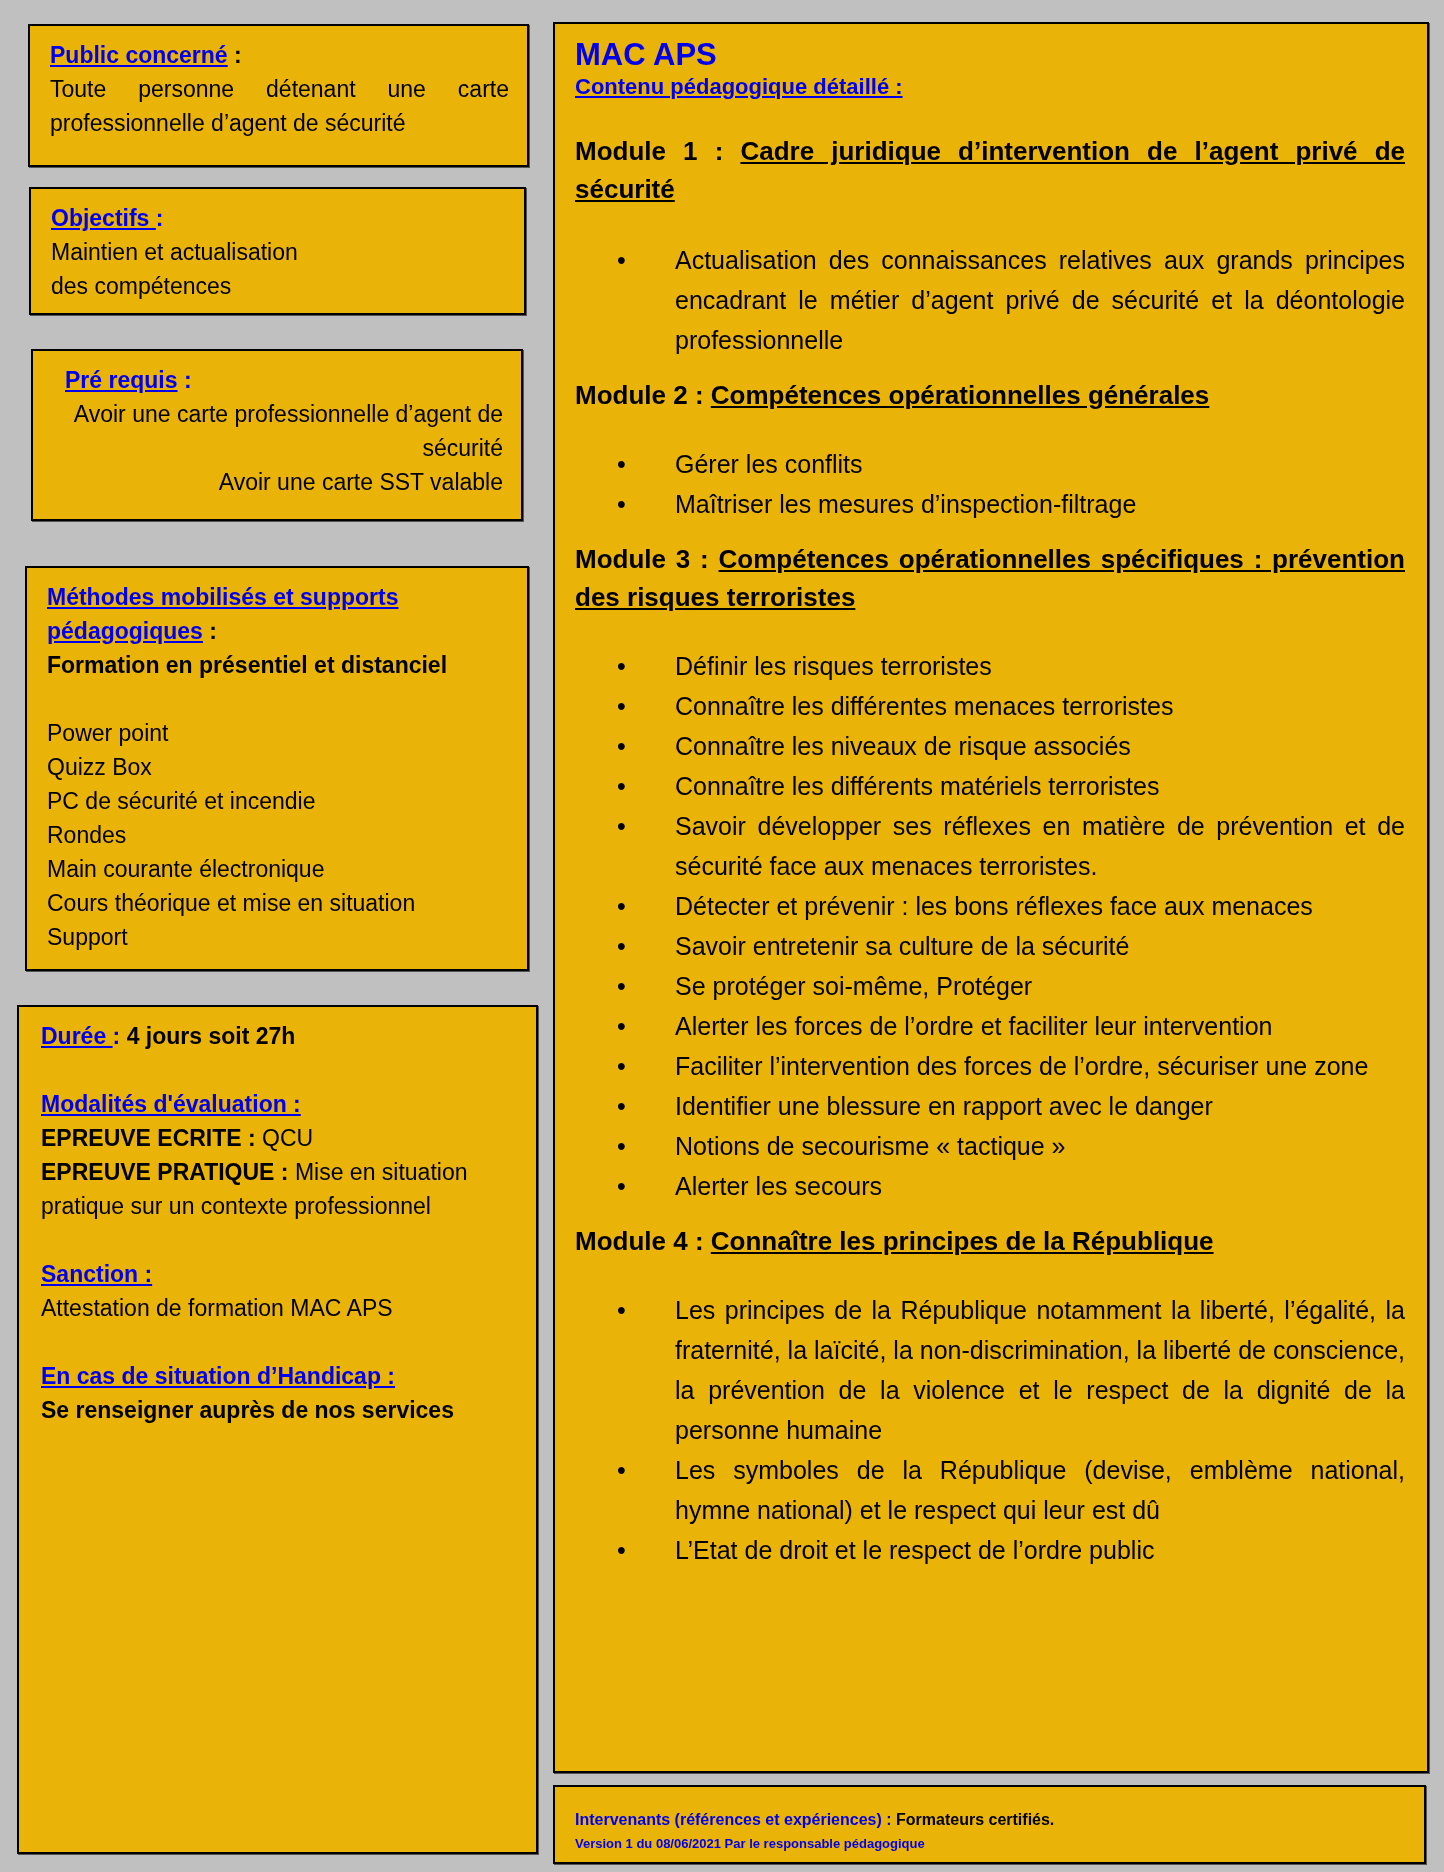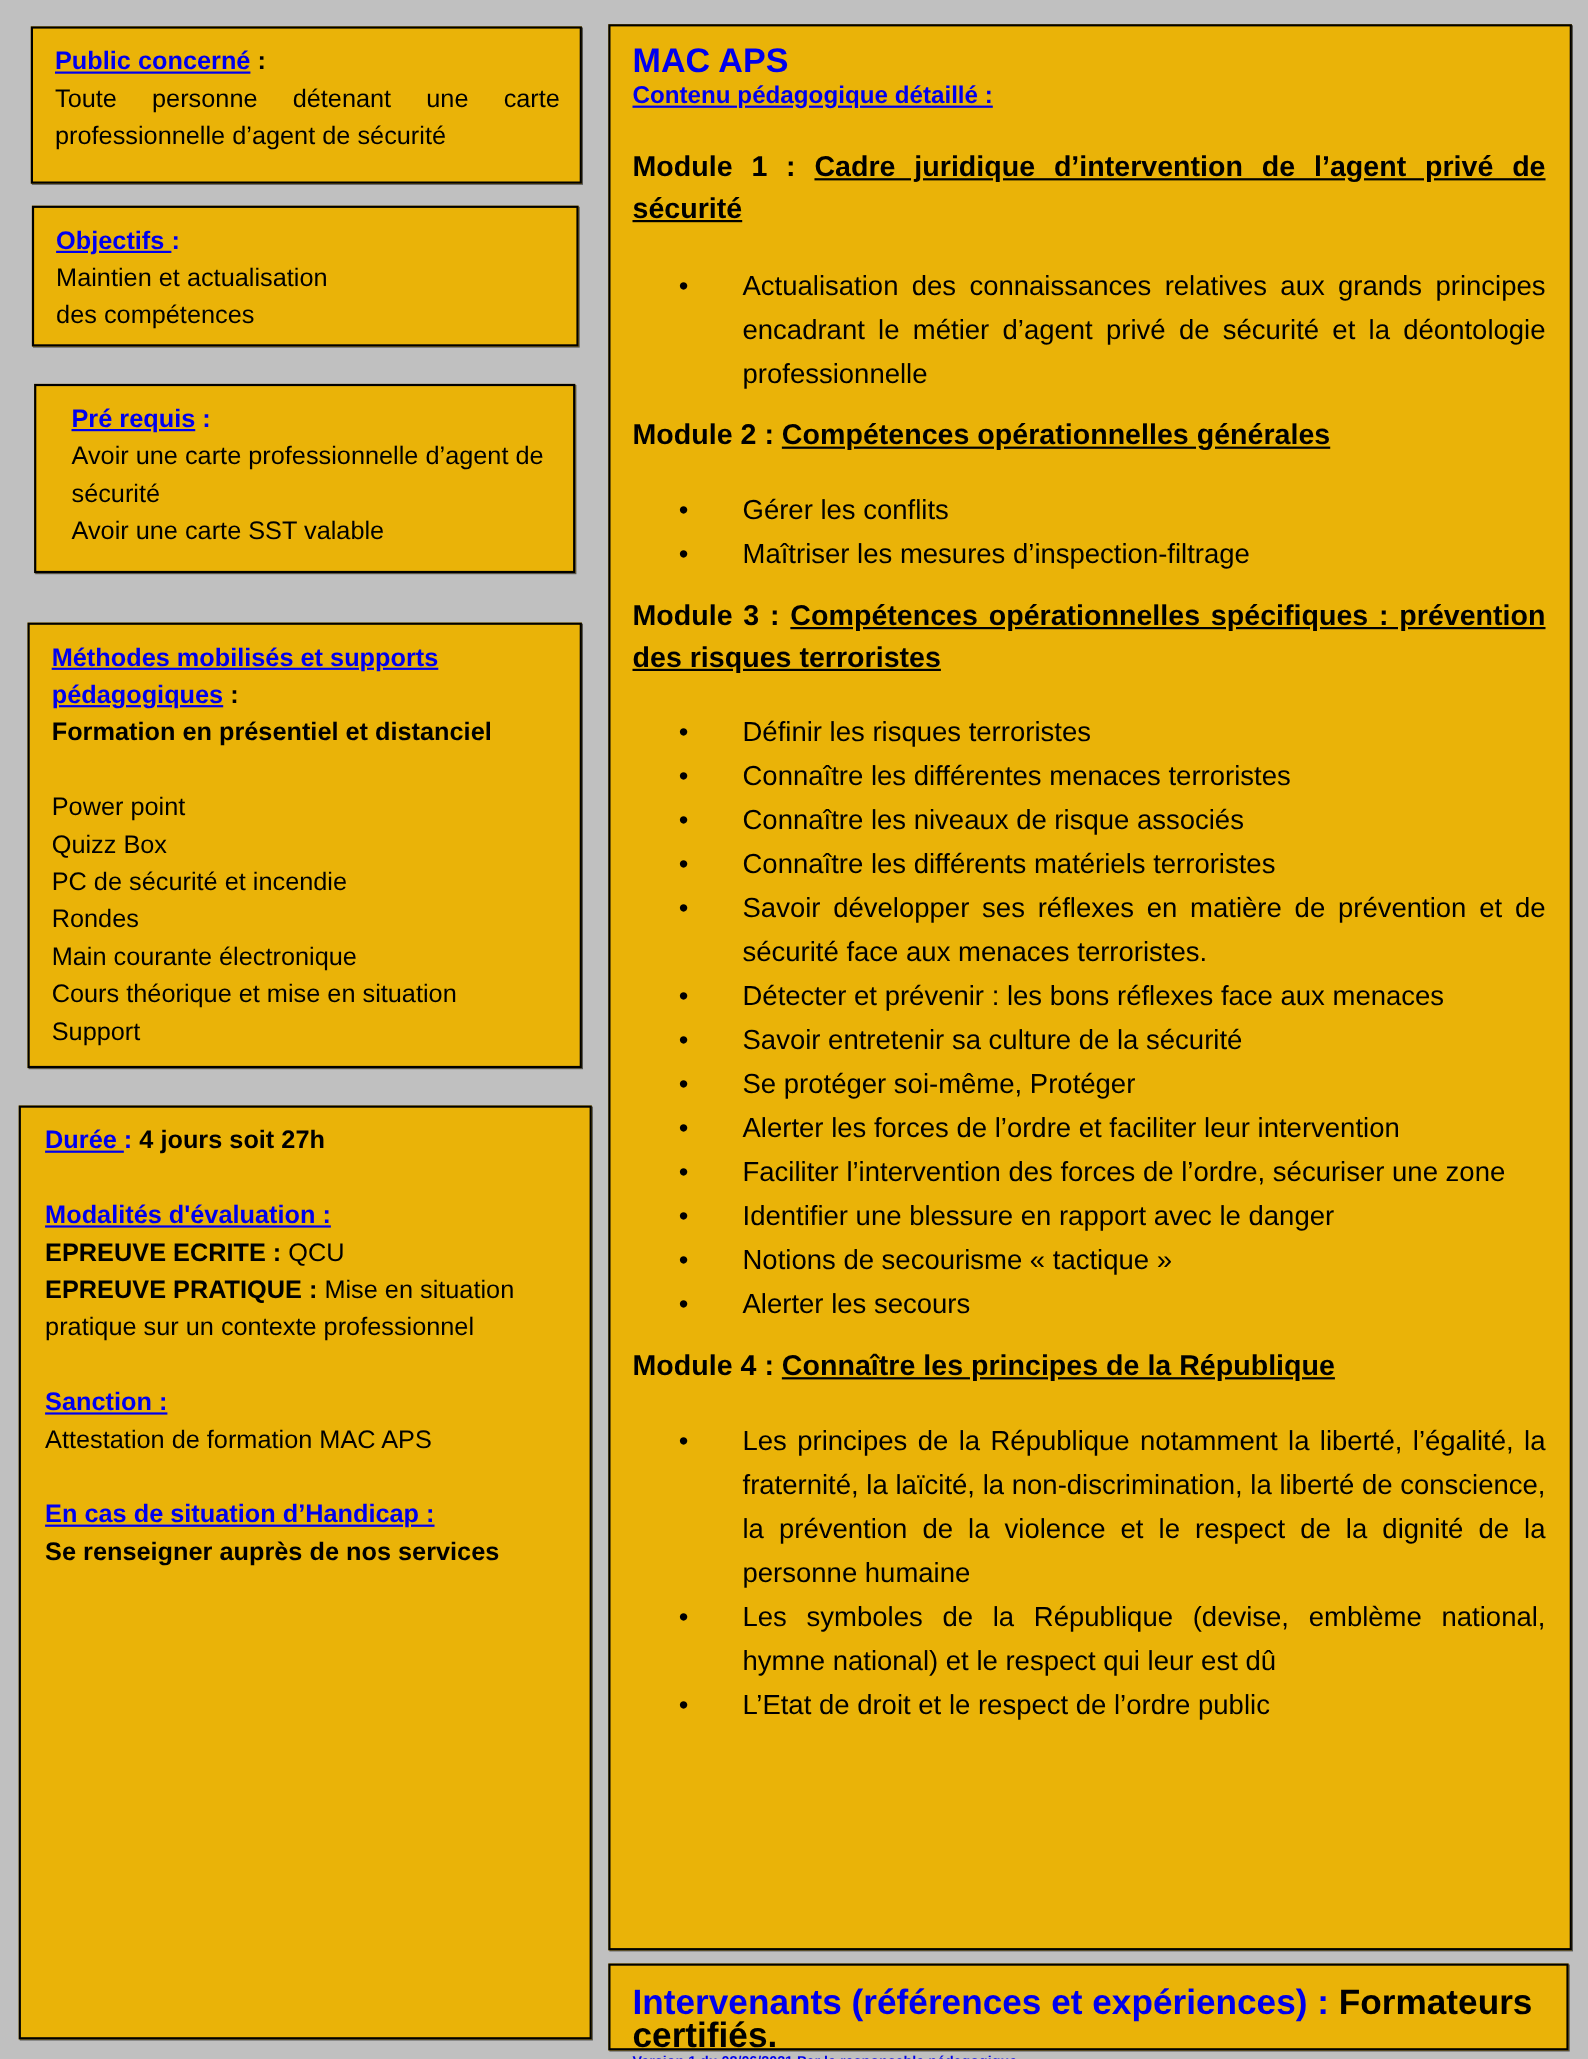--- a/index.html
+++ b/index.html
@@ -6,42 +6,42 @@
     body {
       width:1444px; height:1872px; background:#c0c0c0; position:relative; overflow:hidden;
       font-family:"Liberation Sans", sans-serif; color:#000;
     }
     .box { position:absolute; background:#eab308; border:2px solid #000; box-sizing:border-box;
            box-shadow:1px 1px 0 #555; }
     .lbl { color:#0000ee; font-weight:bold; text-decoration:underline; }
     .colon { font-weight:bold; color:#000; }
     .lt { font-size:23px; line-height:34px; }
     .just { text-align:justify; text-align-last:left; }
-    .blk { display:block; }
+    .blk { display:block;text-align:right; }
     .b { font-weight:bold; }
     .gap { height:34px; }
 
     #box-public { left:28px; top:24px; width:501px; height:143px; padding:12px 18px 0 20px; }
     #box-objectifs { left:29px; top:187px; width:497px; height:128px; padding:12px 18px 0 20px; }
     #box-prerequis { left:31px; top:349px; width:492px; height:172px; padding:12px 18px 0 32px; }
     #box-methodes { left:25px; top:566px; width:504px; height:405px; padding:12px 18px 0 20px; }
     #box-duree { left:17px; top:1005px; width:521px; height:849px; padding:12px 18px 0 22px; }
 
     #box-main { left:553px; top:22px; width:876px; height:1751px; padding:14px 22px 0 20px; }
     #box-footer { left:553px; top:1785px; width:873px; height:79px; padding:18px 22px 0 20px; }
 
     .title { color:#0000ee; font-weight:bold; font-size:31px; line-height:34px; }
     .subtitle { color:#0000ee; font-weight:bold; font-size:22px; line-height:30px; text-decoration:underline; }
     .module { font-weight:bold; font-size:26px; line-height:38px; text-align:justify; text-align-last:left; }
     .module .u { text-decoration:underline; }
     ul.bul { list-style:none; margin:0; padding:0; }
     ul.bul li { position:relative; padding-left:100px; font-size:25px; line-height:40px;
                 text-align:justify; text-align-last:left; }
     ul.bul li .dot { position:absolute; left:42px; top:0; font-size:25px; }
-    .footer-line { font-size:32px; line-height:30px; font-weight:bold; }
+    .footer-line { font-size:16px; line-height:30px; font-weight:bold; }
     .footer-line .blue { color:#0000ee; }
     .version { color:#0000ee; font-weight:bold; font-size:13px; line-height:18px; }
   </style>
 </head>
 <body>
 
 <div class="box lt" id="box-public">
   <div><span class="lbl">Public concerné</span><span class="colon"> :</span></div>
   <div class="just">Toute personne détenant une carte professionnelle d’agent de sécurité</div>
 </div>

